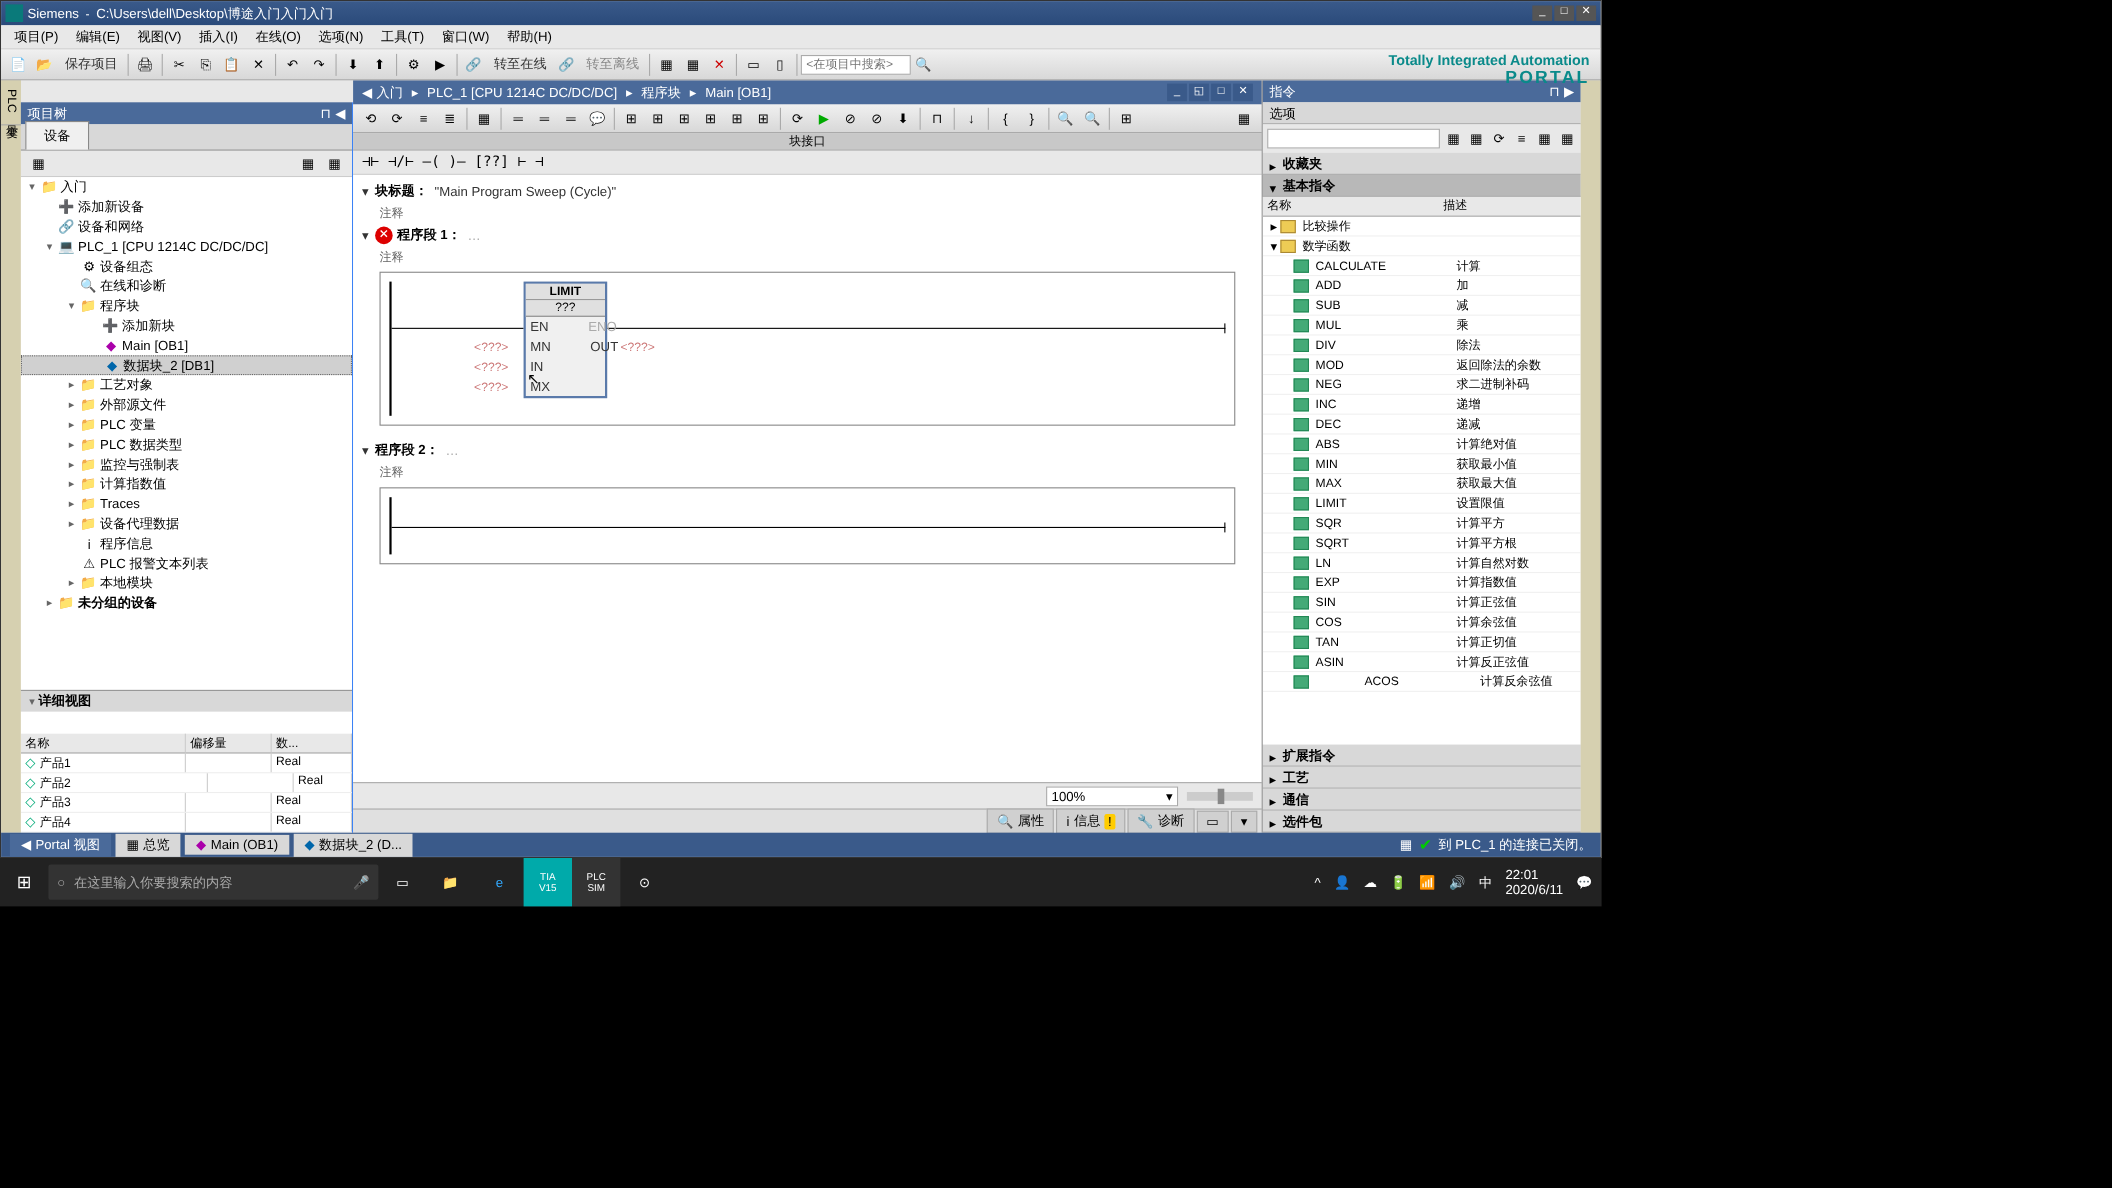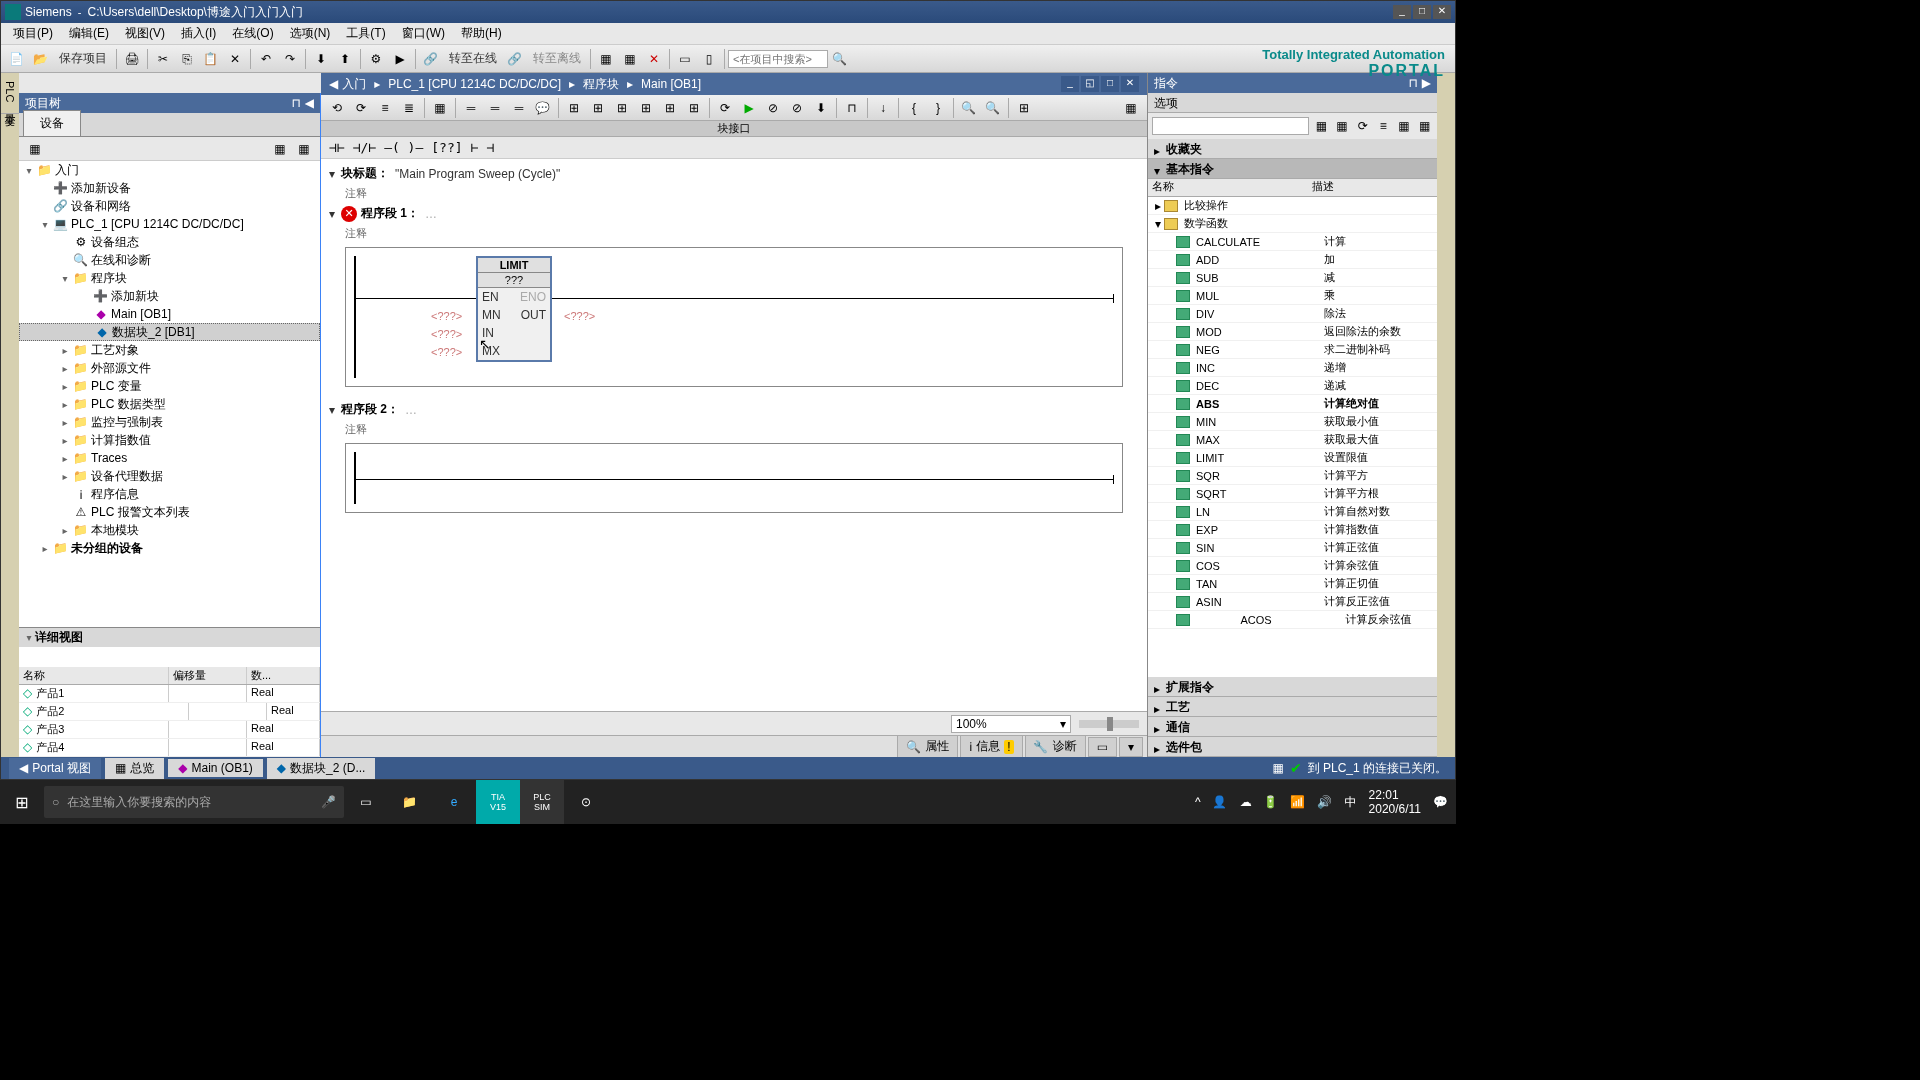--- a/index.html
+++ b/index.html
@@ -57,21 +57,21 @@
 .comment-row { padding: 2px 24px; color: #666; font-size: 11px; }
 .network-header { display: flex; align-items: center; padding: 2px 8px; }
 .err-icon { width: 16px; height: 16px; background: #d00; border-radius: 50%; color: #fff; text-align: center; line-height: 15px; font-size: 11px; margin-right: 4px; }
 .network-area { margin: 4px 24px 12px 24px; border: 1px solid #888; background: #fff; padding: 8px; position: relative; height: 140px; }
 .rail { position: absolute; left: 8px; top: 8px; bottom: 8px; width: 2px; background: #000; }
 .rung-line { position: absolute; left: 10px; right: 8px; top: 50px; height: 1px; background: #000; }
 .rung-end { position: absolute; right: 8px; top: 46px; width: 1px; height: 9px; background: #000; }
 .fb-box { position: absolute; left: 130px; top: 8px; width: 76px; background: #f0f0f0; border: 2px solid #5a7aaa; }
 .fb-title { text-align: center; font-weight: bold; padding: 1px; background: #e0e0e0; border-bottom: 1px solid #888; font-size: 11px; }
 .fb-type { text-align: center; padding: 1px; background: #e0e0e0; border-bottom: 1px solid #888; font-size: 11px; }
-.fb-row { display: flex; justify-content: space-between; padding: 2px 4px; font-size: 11px; height: 18px; }
+.fb-row { display: flex; justify-content: flex-start; padding: 2px 4px; font-size: 11px; height: 18px; gap: 36px; }
 .fb-left { color: #333; }
 .fb-right { color: #333; }
 .param-tag { position: absolute; color: #c77; font-size: 11px; }
 .network-area-2 { margin: 4px 24px 12px 24px; border: 1px solid #888; background: #fff; padding: 8px; position: relative; height: 70px; }
 .editor-footer { height: 24px; background: #e8e8e8; border-top: 1px solid #aaa; display: flex; align-items: center; justify-content: flex-end; padding: 0 8px; gap: 8px; }
 .zoom-box { width: 120px; height: 18px; border: 1px solid #aaa; background: #fff; padding: 0 4px; display: flex; align-items: center; }
 .status-tabs { height: 22px; background: #e0e0e0; display: flex; justify-content: flex-end; align-items: center; padding: 0 4px; gap: 2px; border-top: 1px solid #aaa; }
 .status-tab { padding: 2px 8px; background: #d0d0d0; border: 1px solid #aaa; display: flex; align-items: center; gap: 4px; }
 .right-panel { width: 290px; display: flex; flex-direction: column; border-left: 1px solid #888; }
 .section-header { height: 20px; background: #d8d8d8; border-bottom: 1px solid #aaa; display: flex; align-items: flex-end; padding: 0 6px; }
@@ -571,21 +571,21 @@
             <div class="instr-row" style="padding-left: 28px;">
               <span class="instr-icon"></span>
               <div class="instr-cell" style="width:128px">INC</div>
               <div class="instr-cell" style="flex:1">递增</div>
             </div>
             <div class="instr-row" style="padding-left: 28px;">
               <span class="instr-icon"></span>
               <div class="instr-cell" style="width:128px">DEC</div>
               <div class="instr-cell" style="flex:1">递减</div>
             </div>
-            <div class="instr-row" style="padding-left: 28px; font-weight: bold;">
+            <div class="instr-row" style="padding-left: 28px;">
               <span class="instr-icon"></span>
               <div class="instr-cell" style="width:128px">ABS</div>
               <div class="instr-cell" style="flex:1">计算绝对值</div>
             </div>
             <div class="instr-row" style="padding-left: 28px;">
               <span class="instr-icon"></span>
               <div class="instr-cell" style="width:128px">MIN</div>
               <div class="instr-cell" style="flex:1">获取最小值</div>
             </div>
             <div class="instr-row" style="padding-left: 28px;">

